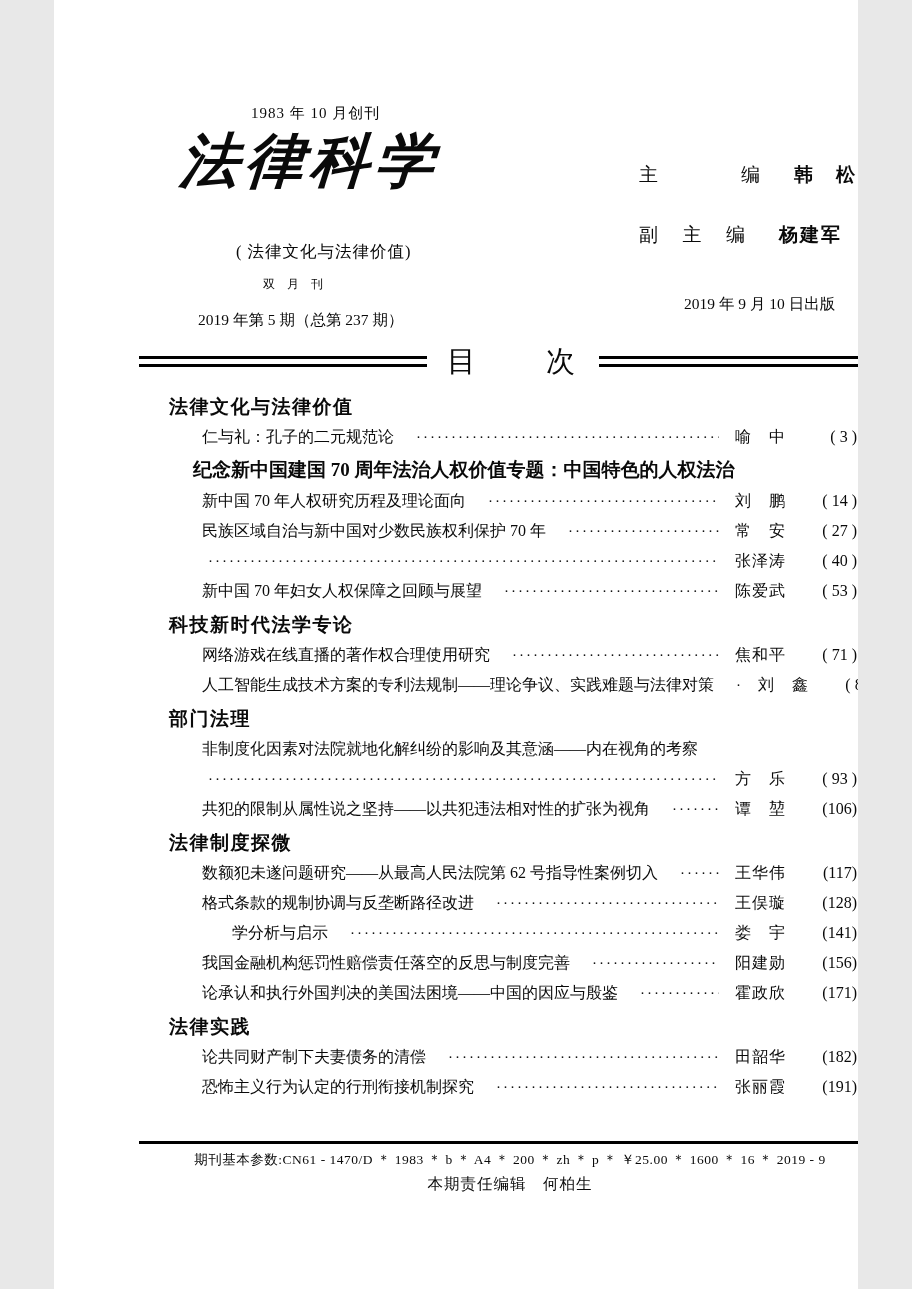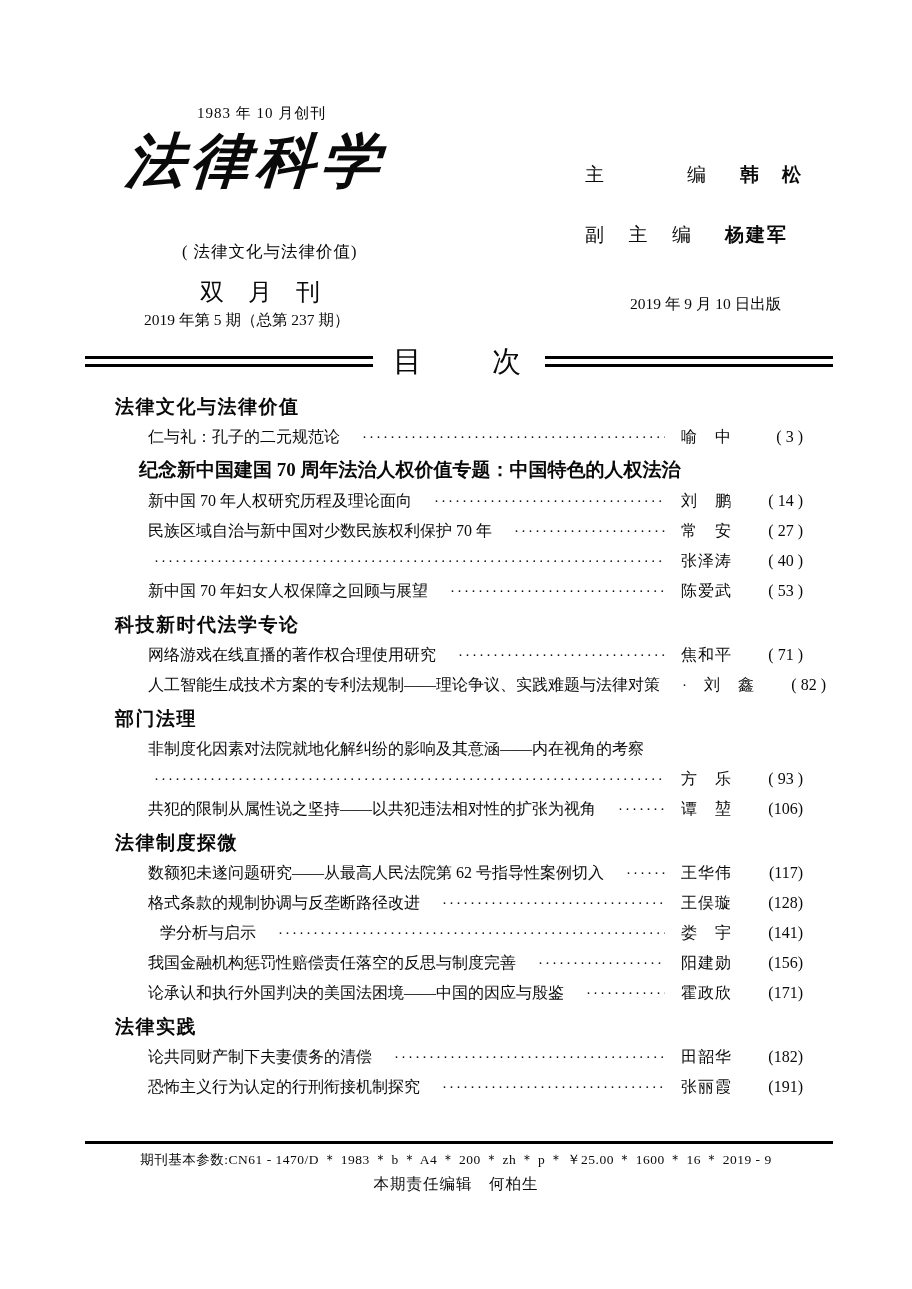--- a/index.html
+++ b/index.html
@@ -1,35 +1,35 @@
 <!DOCTYPE html>
 <html><head>
 <meta charset="utf-8">
 <style>
   html,body{margin:0;padding:0;background:#e8e8e8;}
   .page{
     position:relative;
-    width:912px;height:1289px;
+    width:804px;height:1289px;
     margin:0 auto;
     background:#ffffff;
     color:#0a0a0a;
     font-family:"Liberation Serif","DejaVu Serif",serif;
     overflow:hidden;
   }
   
   .founded{position:absolute;left:197px;top:104px;font-size:15px;letter-spacing:1px;}
   .logo{
     position:absolute;left:126px;top:128px;width:290px;
     font-size:59px;font-weight:900;font-style:italic;
     letter-spacing:6px;line-height:1.15;
     transform:skewX(-4deg);
     white-space:nowrap;
   }
   .subtitle{position:absolute;left:182px;top:241px;font-size:16.5px;letter-spacing:1px;}
-  .freq{position:absolute;left:200px;top:276px;font-size:24px;}
+  .freq{position:absolute;left:209px;top:276px;font-size:12px;}
   .issue{position:absolute;left:144px;top:310px;font-size:15.5px;}
   .ed-row{position:absolute;left:585px;display:flex;align-items:baseline;font-size:19px;}
   .ed-row.r1{top:162px;}
   .ed-row.r2{top:222px;}
   .ed-role{display:flex;justify-content:space-between;}
   .r1 .ed-role{width:121px;}
   .r2 .ed-role{width:106px;}
   .ed-name{margin-left:34px;letter-spacing:2px;white-space:nowrap;font-weight:bold;}
   .pubdate{position:absolute;left:630px;top:294px;font-size:15.5px;}
   
@@ -41,21 +41,21 @@
   .toc-title{flex:0 0 auto;font-size:29px;letter-spacing:4px;margin:0 20px;white-space:nowrap;line-height:1;}
   
   .toc{position:absolute;left:115px;top:388px;width:688px;}
   .sec{height:34px;box-sizing:border-box;padding-top:8px;
        font-size:19px;line-height:22px;font-weight:bold;letter-spacing:1.5px;white-space:nowrap;}
   .subsec{height:34px;box-sizing:border-box;padding-top:6px;margin-left:24px;
        font-size:19px;line-height:24px;font-weight:bold;white-space:nowrap;}
   .row{display:flex;align-items:baseline;height:30px;line-height:30px;
        margin-left:33px;font-size:16px;white-space:nowrap;gap:16px;}
   .row .t{flex:0 0 auto;overflow:hidden;}
-  .row .t2{margin-left:12px;text-align:center;}
+  .row .t2{margin-left:30px;text-align:center;}
   .dots{flex:1 1 auto;overflow:hidden;font-size:15px;letter-spacing:2px;padding:0 6px;color:#111;}
   .au{flex:0 0 auto;margin-right:9px;letter-spacing:1px;}
   .pg{flex:0 0 auto;min-width:46px;text-align:right;}
   
   .foot-rule{position:absolute;left:85px;top:1141px;width:748px;height:3px;background:#000;}
   .foot-params{position:absolute;left:0;top:1151px;width:912px;text-align:center;
        font-size:13.5px;letter-spacing:0.5px;}
   .foot-editor{position:absolute;left:0;top:1174px;width:912px;text-align:center;
        font-size:15.5px;letter-spacing:1px;}
 </style>

